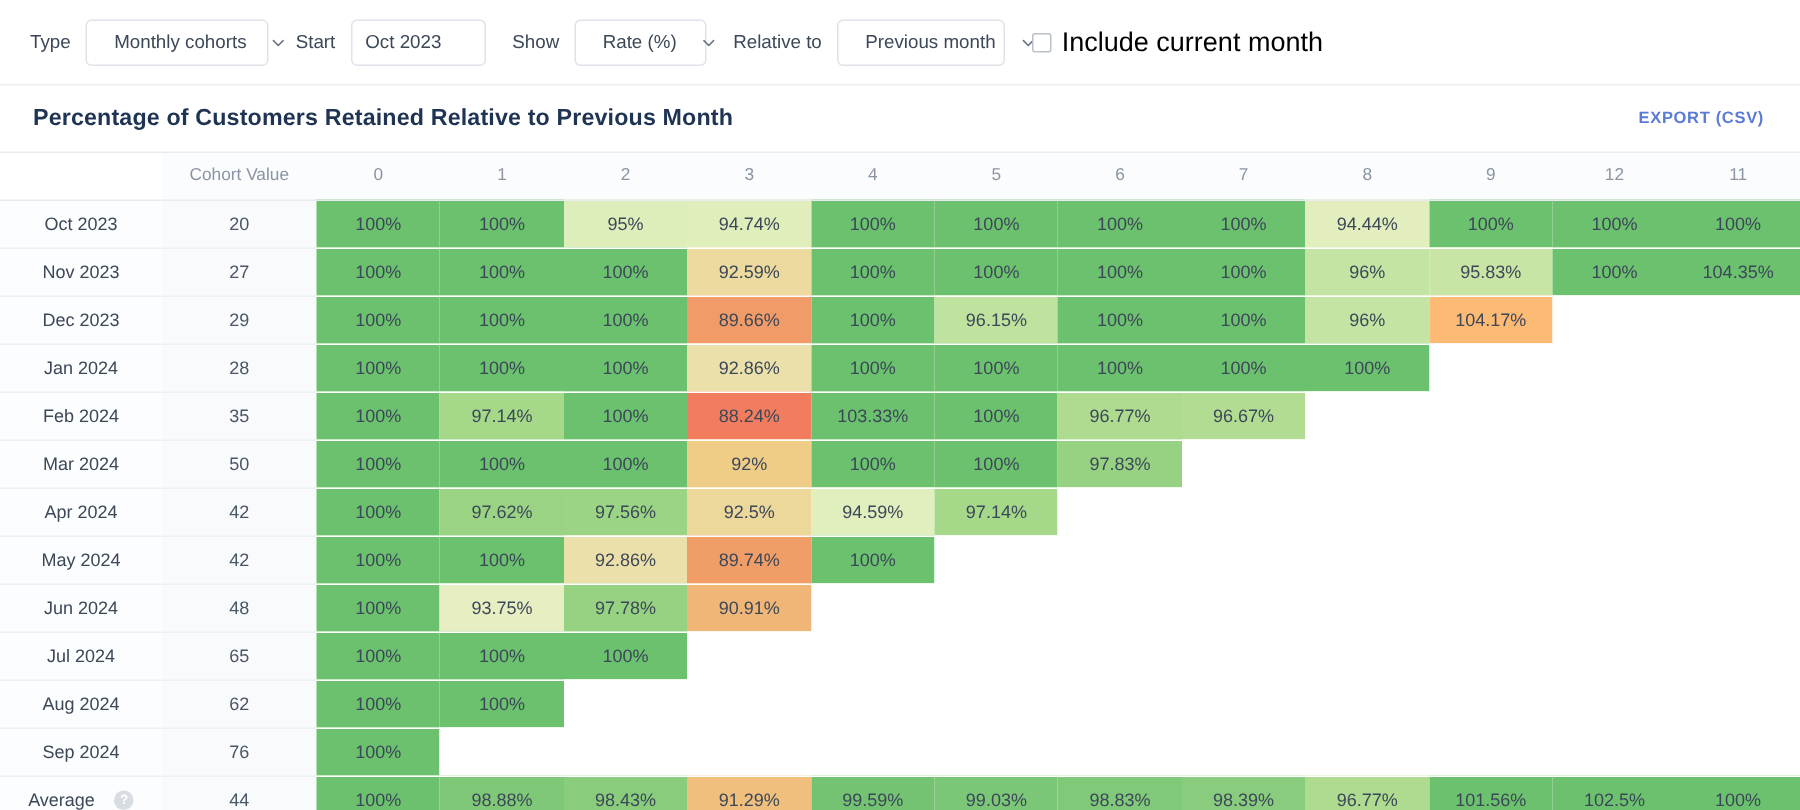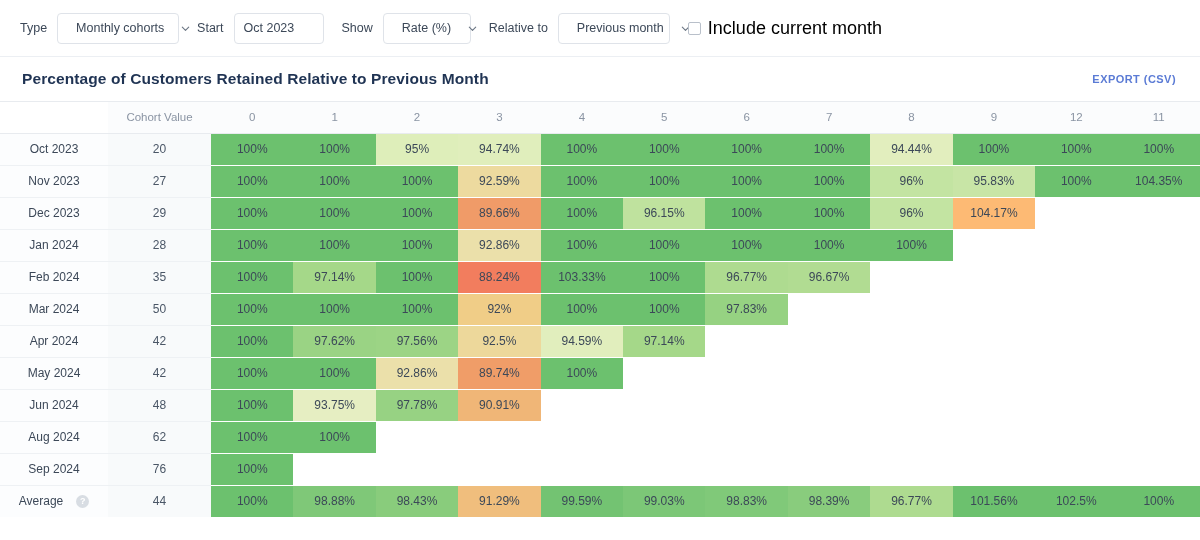--- a/index.html
+++ b/index.html
@@ -536,20 +536,42 @@
           <td class="empty"></td>
           <td class="empty"></td>
           <td class="empty"></td>
           <td class="empty"></td>
           <td class="empty"></td>
           <td class="empty"></td>
           <td class="empty"></td>
           <td class="empty"></td>
         </tr>
         <tr>
+          <td class="rowlabel">Jul 2024</td>
+          <td class="rowvalue">65</td>
+          <td class="cell" style="background:rgb(108,193,110)">
+            <span class="cellv">100%</span>
+          </td>
+          <td class="cell" style="background:rgb(108,193,110)">
+            <span class="cellv">100%</span>
+          </td>
+          <td class="cell" style="background:rgb(108,193,110)">
+            <span class="cellv">100%</span>
+          </td>
+          <td class="empty"></td>
+          <td class="empty"></td>
+          <td class="empty"></td>
+          <td class="empty"></td>
+          <td class="empty"></td>
+          <td class="empty"></td>
+          <td class="empty"></td>
+          <td class="empty"></td>
+          <td class="empty"></td>
+        </tr>
+        <tr>
           <td class="rowlabel">Aug 2024</td>
           <td class="rowvalue">62</td>
           <td class="cell" style="background:rgb(108,193,110)">
             <span class="cellv">100%</span>
           </td>
           <td class="cell" style="background:rgb(108,193,110)">
             <span class="cellv">100%</span>
           </td>
           <td class="empty"></td>
           <td class="empty"></td>

